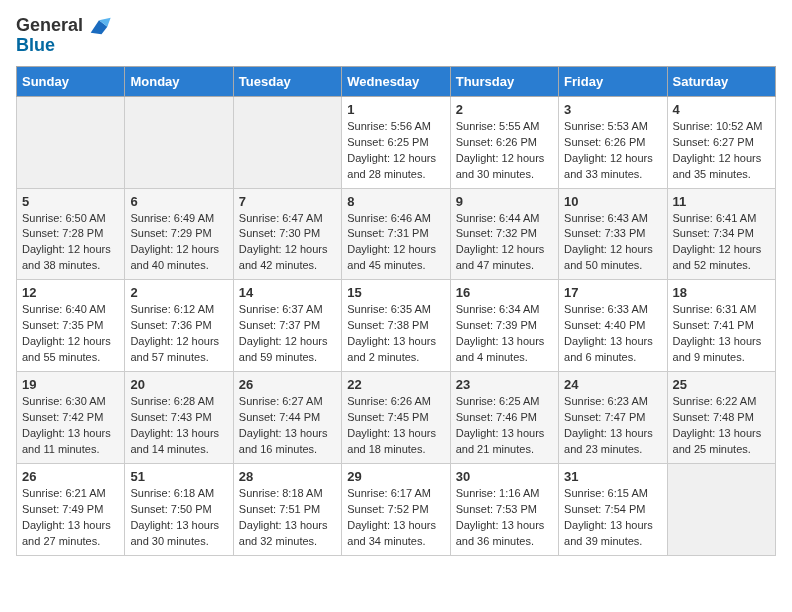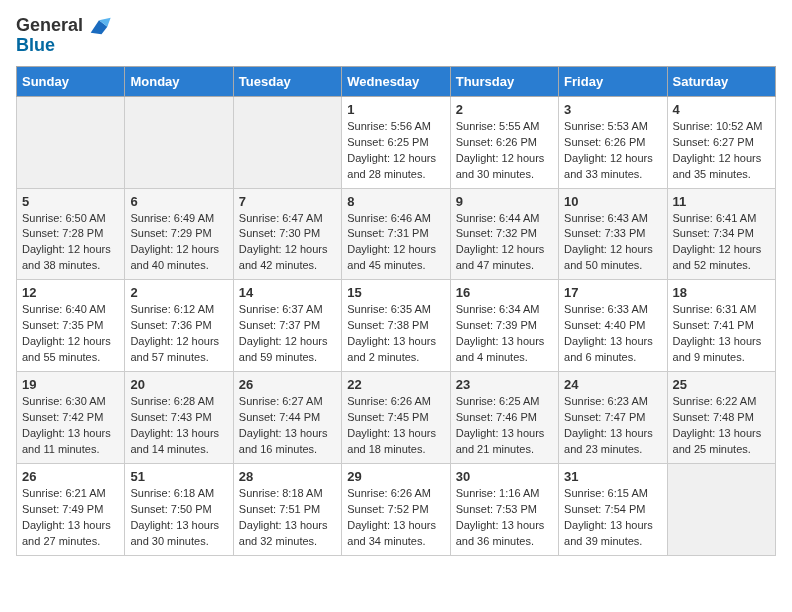--- a/index.html
+++ b/index.html
@@ -324,21 +324,21 @@
         </td>
         <td>
           <span class="day-number">28</span>
           <div class="day-info">Sunrise: 8:18 AM
 Sunset: 7:51 PM
 Daylight: 13 hours
 and 32 minutes.</div>
         </td>
         <td>
           <span class="day-number">29</span>
-          <div class="day-info">Sunrise: 6:26 AM
+          <div class="day-info">Sunrise: 6:17 AM
 Sunset: 7:52 PM
 Daylight: 13 hours
 and 34 minutes.</div>
         </td>
         <td>
           <span class="day-number">30</span>
           <div class="day-info">Sunrise: 1:16 AM
 Sunset: 7:53 PM
 Daylight: 13 hours
 and 36 minutes.</div>

